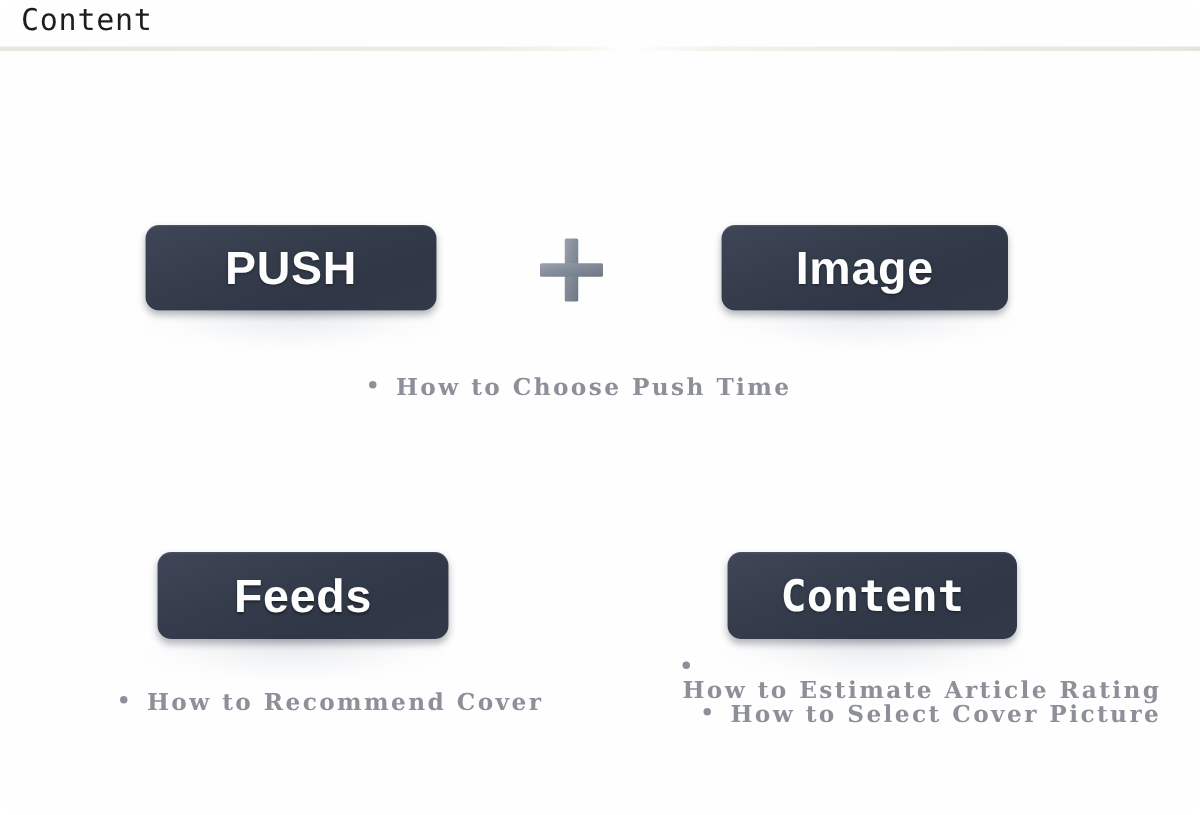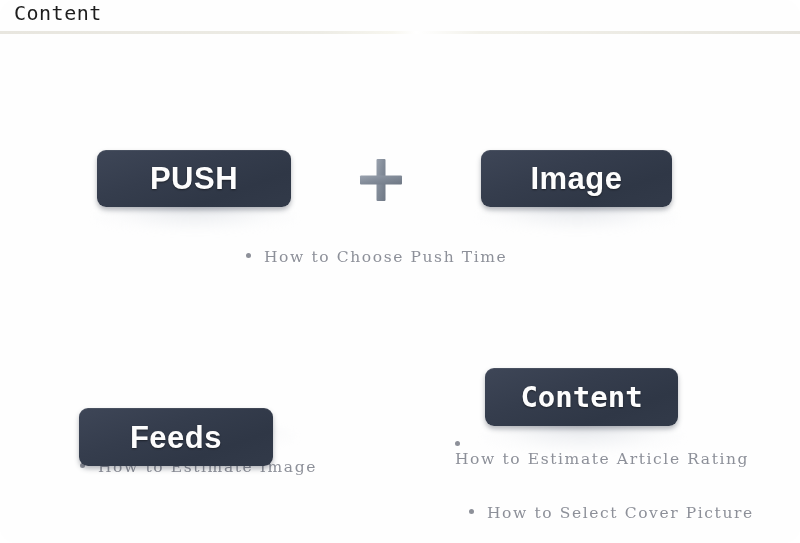--- a/index.html
+++ b/index.html
@@ -109,21 +109,21 @@
     filter: blur(3px);
     z-index: 1;
     pointer-events: none;
   }
 
   
   #pill-push       { left: 97px;  top: 116px; width: 194px; height: 57px; }
   #refl-push       { left: 93px;  top: 168px; width: 204px; height: 30px; }
   #pill-user       { left: 481px; top: 116px; width: 191px; height: 57px; }
   #refl-user       { left: 477px; top: 168px; width: 201px; height: 30px; }
-  #pill-feeds      { left: 79px;  top: 334px; width: 194px; height: 58px; margin-top: 40px; }
+  #pill-feeds      { left: 105px;  top: 334px; width: 194px; height: 58px; }
   #refl-feeds      { left: 93px;  top: 387px; width: 204px; height: 32px; }
   #pill-content    { left: 485px; top: 334px; width: 193px; height: 58px; }
   #refl-content    { left: 481px; top: 387px; width: 203px; height: 32px; }
 
   
   .plus-icon {
     position: absolute;
     left: 358px;
     top: 123px;
     width: 46px;
@@ -149,26 +149,27 @@
     background: #8d9099;
     margin-right: 13px;
     position: relative;
     top: -4px;
     flex: 0 0 auto;
   }
   .bullet-text {
     font-size: 15.5px;
     letter-spacing: 1.6px;
     text-shadow: 0 1px 1px rgba(255, 255, 255, 0.9);
+    font-weight: bold;
   }
 
   #bullet-push-time      { left: 246px; top: 214px; }
   #bullet-recommend      { left: 80px;  top: 424px; }
   #bullet-rating         { left: 455px; top: 411px; flex-direction: column; }
-  #bullet-cover          { left: 469px; top: 470px; }
+  #bullet-cover          { left: 469px; top: 432px; }
 </style>
 </head>
 <body>
 
 <div class="slide">
 
   <div class="slide-header">
     <div class="slide-title">Content</div>
     <div class="title-rule"></div>
   </div>
@@ -209,21 +210,21 @@
       <span class="pill-label">Feeds</span>
     </div>
 
     <div class="pill-reflection" id="refl-content"></div>
     <div class="pill pill-mono" id="pill-content">
       <span class="pill-label">Content</span>
     </div>
 
     <div class="bullet-line" id="bullet-recommend">
       <span class="bullet-dot"></span>
-      <span class="bullet-text">How to Estimate  Image</span>
+      <span class="bullet-text">How to Recommend  Cover</span>
     </div>
 
     <div class="bullet-line" id="bullet-rating">
       <span class="bullet-dot"></span>
       <span class="bullet-text">How to Estimate Article Rating</span>
     </div>
 
     <div class="bullet-line" id="bullet-cover">
       <span class="bullet-dot"></span>
       <span class="bullet-text">How to Select Cover Picture</span>

